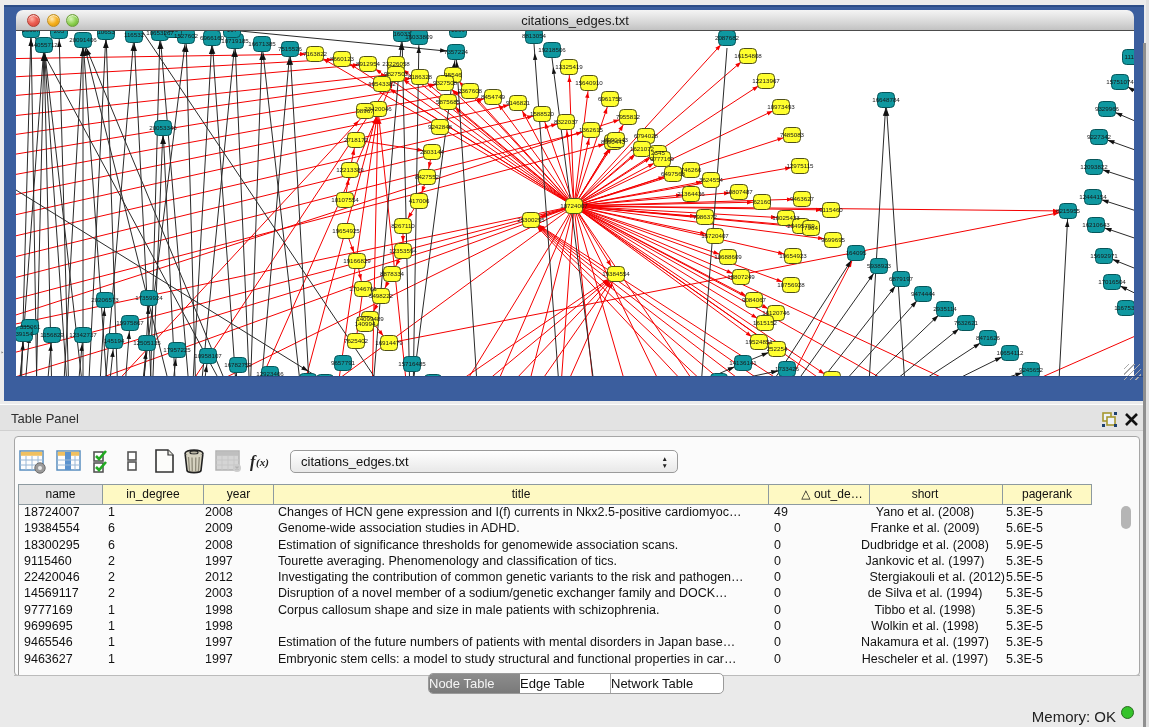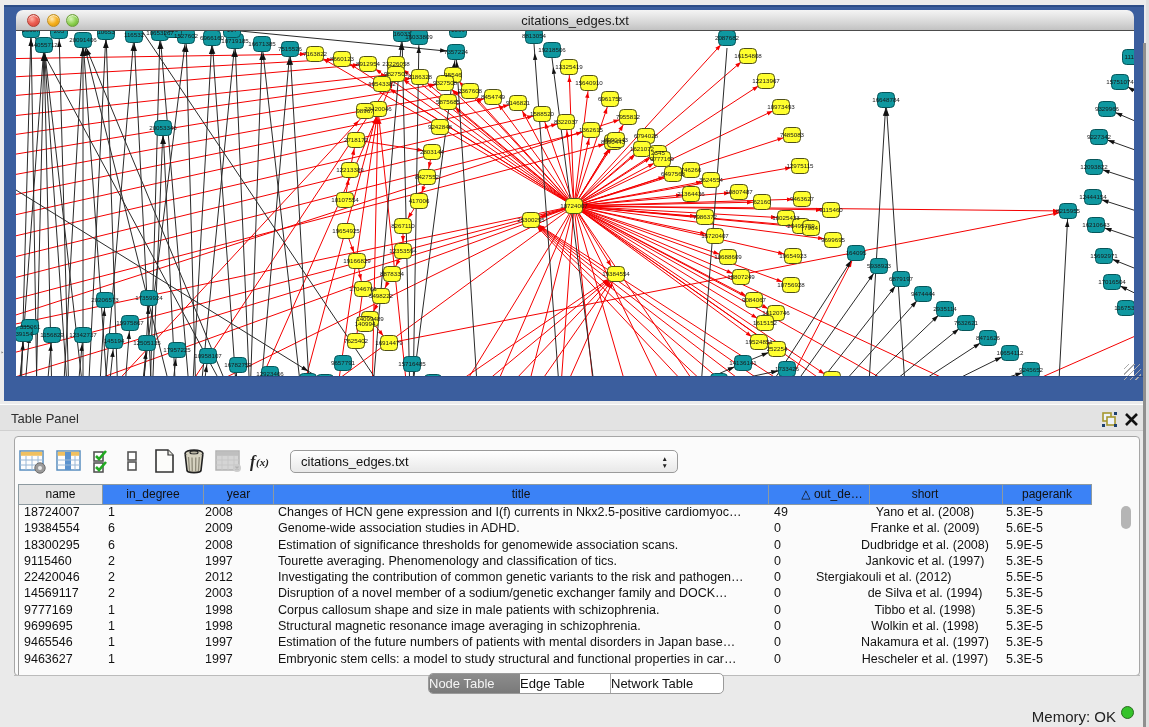--- a/index.html
+++ b/index.html
@@ -13,21 +13,21 @@
 #tl1 {left:11px;background:radial-gradient(circle at 4px 4px,#ffb3a7,#ec6054 45%,#d13a2e);border:1px solid #b23c30}
 #tl2 {left:31px;background:radial-gradient(circle at 4px 4px,#ffeab5,#f5b01e 50%,#d98e00);border:1px solid #c08e1e}
 #tl3 {left:50px;background:radial-gradient(circle at 4px 4px,#d6f5b8,#8fd252 50%,#5aa425);border:1px solid #6d9e3a}
 #canvas {position:absolute;left:0;top:21px;width:1118px;height:345px;background:#fff;overflow:hidden}
 #grip {position:absolute;left:1124px;top:364px;width:17px;height:16px;
  background:repeating-linear-gradient(135deg,transparent 0 3px,#aaa 3px 4px)}
 #tpbar {position:absolute;left:0;top:404px;width:1149px;height:27px;background:#e3e3e3;border-top:1px solid #fdfdfd;border-bottom:1px solid #d0d0d0}
 #tpbar .t {position:absolute;left:11px;top:6px;font-size:13px;color:#2e2e2e}
 #panelarea {position:absolute;left:0;top:431px;width:1149px;height:296px;background:#eaeaea}
 #panel {position:absolute;left:14px;top:436px;width:1126px;height:240px;background:#fbfbfb;border:1px solid #a6a6a6;border-radius:4px}
-#thead {position:absolute;left:18px;top:484px;width:1074px;height:21px;background:#3b82f6;border:1px solid #8d9aa0}
+#thead {position:absolute;left:18px;top:484px;width:1074px;height:21px;background:#fef9c3;border:1px solid #8d9aa0}
 #thead .c {position:absolute;top:0;height:19px;border-right:1px solid #8d9aa0;font-size:12px;color:#111;text-align:center;line-height:19px}
 .trow {position:absolute;left:0;top:0;height:16px;font-size:12.5px;color:#111;width:1149px}
 .trow span {position:absolute;white-space:nowrap}
 .clip {overflow:hidden}
 #seg {position:absolute;left:428px;top:673px;width:296px;height:21px;border:1px solid #9a9a9a;border-radius:5px;background:#fff;font-size:13px;overflow:hidden}
 #seg div {position:absolute;top:0;height:21px;line-height:20px;}
 #memory {position:absolute;right:33px;top:708px;font-size:15px;color:#222}
 #memdot {position:absolute;left:1121px;top:706px;width:13px;height:13px;border-radius:50%;background:#35c32b;border:1.5px solid #2a6b22}
 #rightline {position:absolute;left:1143px;top:43px;width:3px;height:684px;background:#8f8f8f}
 #rightpad {position:absolute;left:1146px;top:0;width:3px;height:727px;background:#e0e0e0}
@@ -858,21 +858,21 @@
       <span style="left:774px">0</span>
       <span style="left:845px;width:160px;text-align:center">Jankovic et al. (1997)</span>
       <span style="left:1006px">5.3E-5</span>
     </div>
 <div class="trow" style="top:570px">
       <span style="left:24px">22420046</span>
       <span style="left:108px">2</span>
       <span style="left:205px">2012</span>
       <span style="left:278px;width:485px" class="clip">Investigating the contribution of common genetic variants to the risk and pathogen…</span>
       <span style="left:774px">0</span>
-      <span style="left:816px;width:160px;text-align:left">Stergiakouli et al. (2012)</span>
+      <span style="left:845px;width:160px;text-align:right">Stergiakouli et al. (2012)</span>
       <span style="left:1006px">5.5E-5</span>
     </div>
 <div class="trow" style="top:586px">
       <span style="left:24px">14569117</span>
       <span style="left:108px">2</span>
       <span style="left:205px">2003</span>
       <span style="left:278px;width:485px" class="clip">Disruption of a novel member of a sodium/genetic exchanger family and DOCK…</span>
       <span style="left:774px">0</span>
       <span style="left:845px;width:160px;text-align:center">de Silva et al. (1994)</span>
       <span style="left:1006px">5.3E-5</span>
@@ -883,21 +883,20 @@
       <span style="left:205px">1998</span>
       <span style="left:278px;width:485px" class="clip">Corpus callosum shape and size in male patients with schizophrenia.</span>
       <span style="left:774px">0</span>
       <span style="left:845px;width:160px;text-align:center">Tibbo et al. (1998)</span>
       <span style="left:1006px">5.3E-5</span>
     </div>
 <div class="trow" style="top:619px">
       <span style="left:24px">9699695</span>
       <span style="left:108px">1</span>
       <span style="left:205px">1998</span>
-      <span style="left:278px;width:485px" class="clip">Structural magnetic resonance image averaging in schizophrenia.</span>
       <span style="left:774px">0</span>
       <span style="left:845px;width:160px;text-align:center">Wolkin et al. (1998)</span>
       <span style="left:1006px">5.3E-5</span>
     </div>
 <div class="trow" style="top:635px">
       <span style="left:24px">9465546</span>
       <span style="left:108px">1</span>
       <span style="left:205px">1997</span>
       <span style="left:278px;width:485px" class="clip">Estimation of the future numbers of patients with mental disorders in Japan base…</span>
       <span style="left:774px">0</span>

